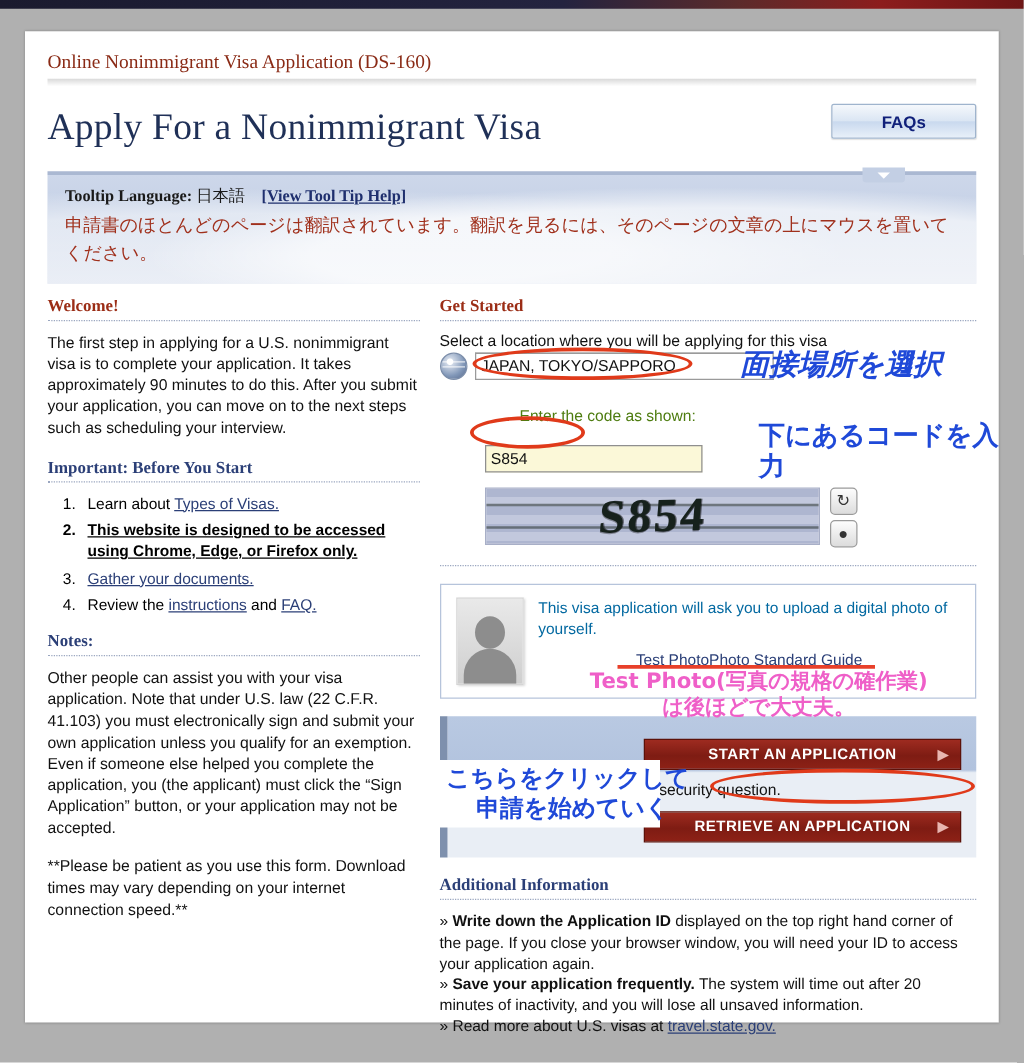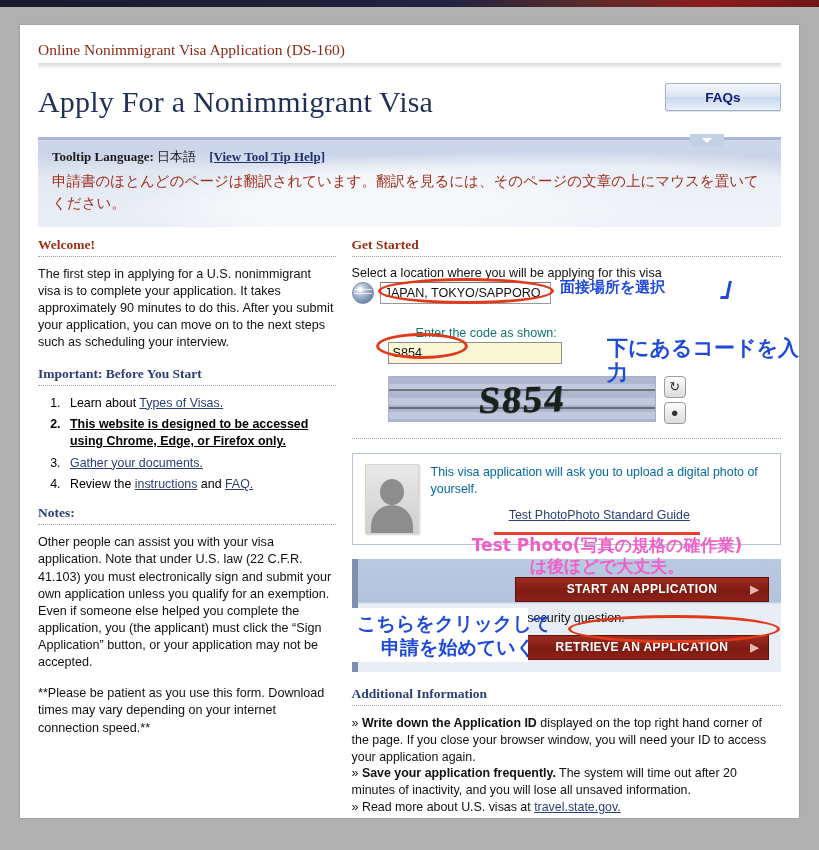--- a/index.html
+++ b/index.html
@@ -102,28 +102,28 @@
     background: radial-gradient(circle at 35% 32%, #ffffff 0 12%, #cfd8e6 16%, #7d93b5 60%, #4c6punct 100%);
     background: radial-gradient(circle at 35% 32%, #ffffff 0 12%, #cfd8e6 16%, #8197b8 60%, #56688a 100%);
     border:1px solid #7b8da9; flex:none; position:relative; overflow:hidden;
   }
   .globe:before, .globe:after {
     content:""; position:absolute; left:1px; right:1px; top:50%; height:1px; background:rgba(255,255,255,.75);
   }
   .globe:after { top:32%; }
   .sel {
     appearance:none; -webkit-appearance:none;
-    width:171px; height:22px;
+    width:239px; height:22px;
     border:1px solid #9a9a9a; border-top-color:#7a7a7a;
     background:#ffffff; font-size:12.6px;
     font-family:"Liberation Sans", sans-serif;
     padding: 0 4px; color:#111;
   }
   .code-block { margin-top:22px; padding-left:36px; position:relative; }
-  .code-lbl { font-size:12.5px; color:#0f766e; margin-bottom:2px;padding-left:28px; }
+  .code-lbl { font-size:12.5px; color:#4d7c0f; margin-bottom:16px;padding-left:28px; }
   .code-input {
     width:174px; height:22px; background:#fbf8d8;
     border:1px solid #8f8f8f; font-size:12.6px; padding:0 4px;
     font-family:"Liberation Sans", sans-serif; color:#111;
   }
   .captcha-wrap { margin-top:12px; padding-left:36px; display:flex; align-items:flex-start; gap:8px; }
   .captcha {
     width:268px; height:46px; position:relative; overflow:hidden;
     background: repeating-linear-gradient(180deg,#aeb6d0 0 7px,#c2c8dd 7px 14px);
     border:1px solid #a8afc7;
@@ -339,21 +339,21 @@
           </div>
         </div>
 
       </div>
     </div>
   </div>
 </div>
 
 <div class="oval" style="left:378px; top:278px; width:176px; height:26px;"></div>
 
-<div class="anno anno-blue" style="left:560px; top:279px; font-size:15px;">面接場所を選択</div>
+<div class="anno anno-blue" style="left:592px; top:279px; font-size:23px;font-style:italic;">面接場所を選択</div>
 <div class="blue-tick" style="left:722px; top:281px; width:8px; height:18px; transform:skewX(-12deg);"></div>
 
 <div class="oval" style="left:376px; top:333px; width:92px; height:26px;"></div>
 
 <div class="anno anno-blue" style="left:607px; top:336px; font-size:21px;">下にあるコードを入力</div>
 
 <div class="redline" style="left:494px; top:532px; width:206px;"></div>
 
 <div class="anno anno-pink" style="left:462px; top:535px; font-size:17px; width:290px;">Test Photo(写真の規格の確作業)</div>
 <div class="anno anno-pink" style="left:462px; top:556px; font-size:17px; width:290px;">は後ほどで大丈夫。</div>

